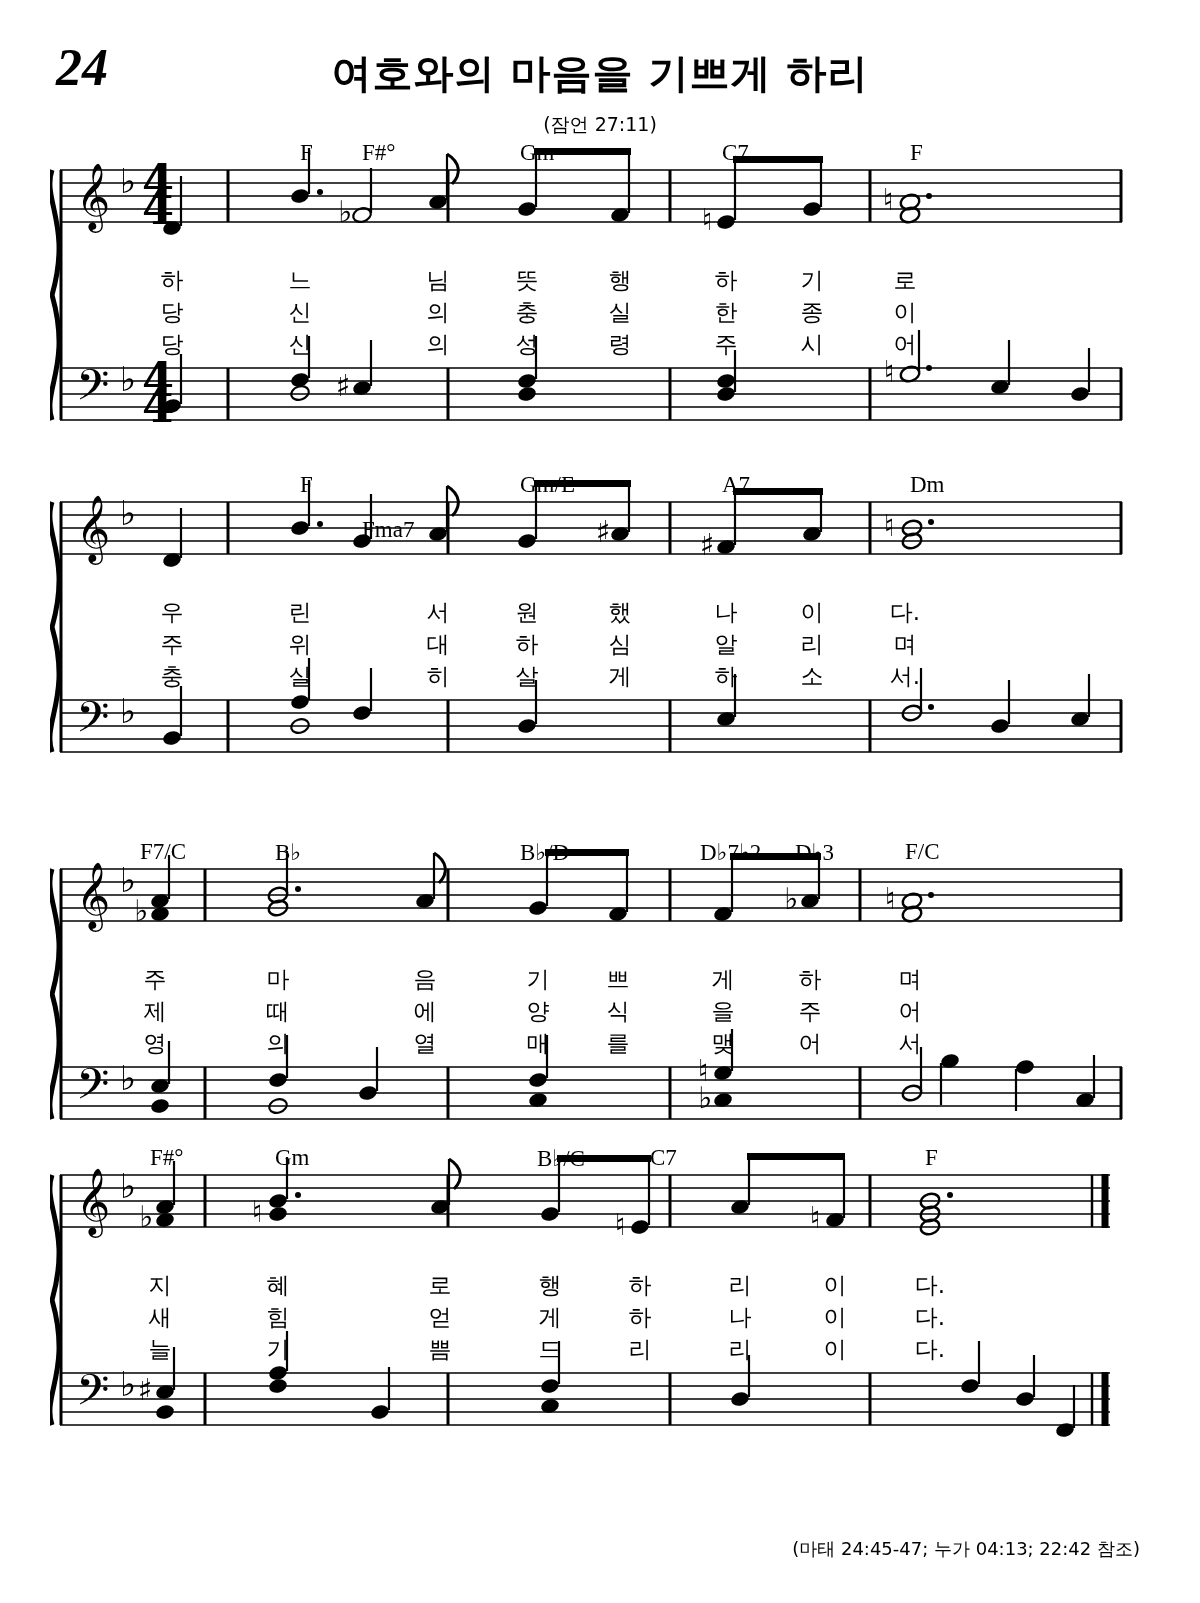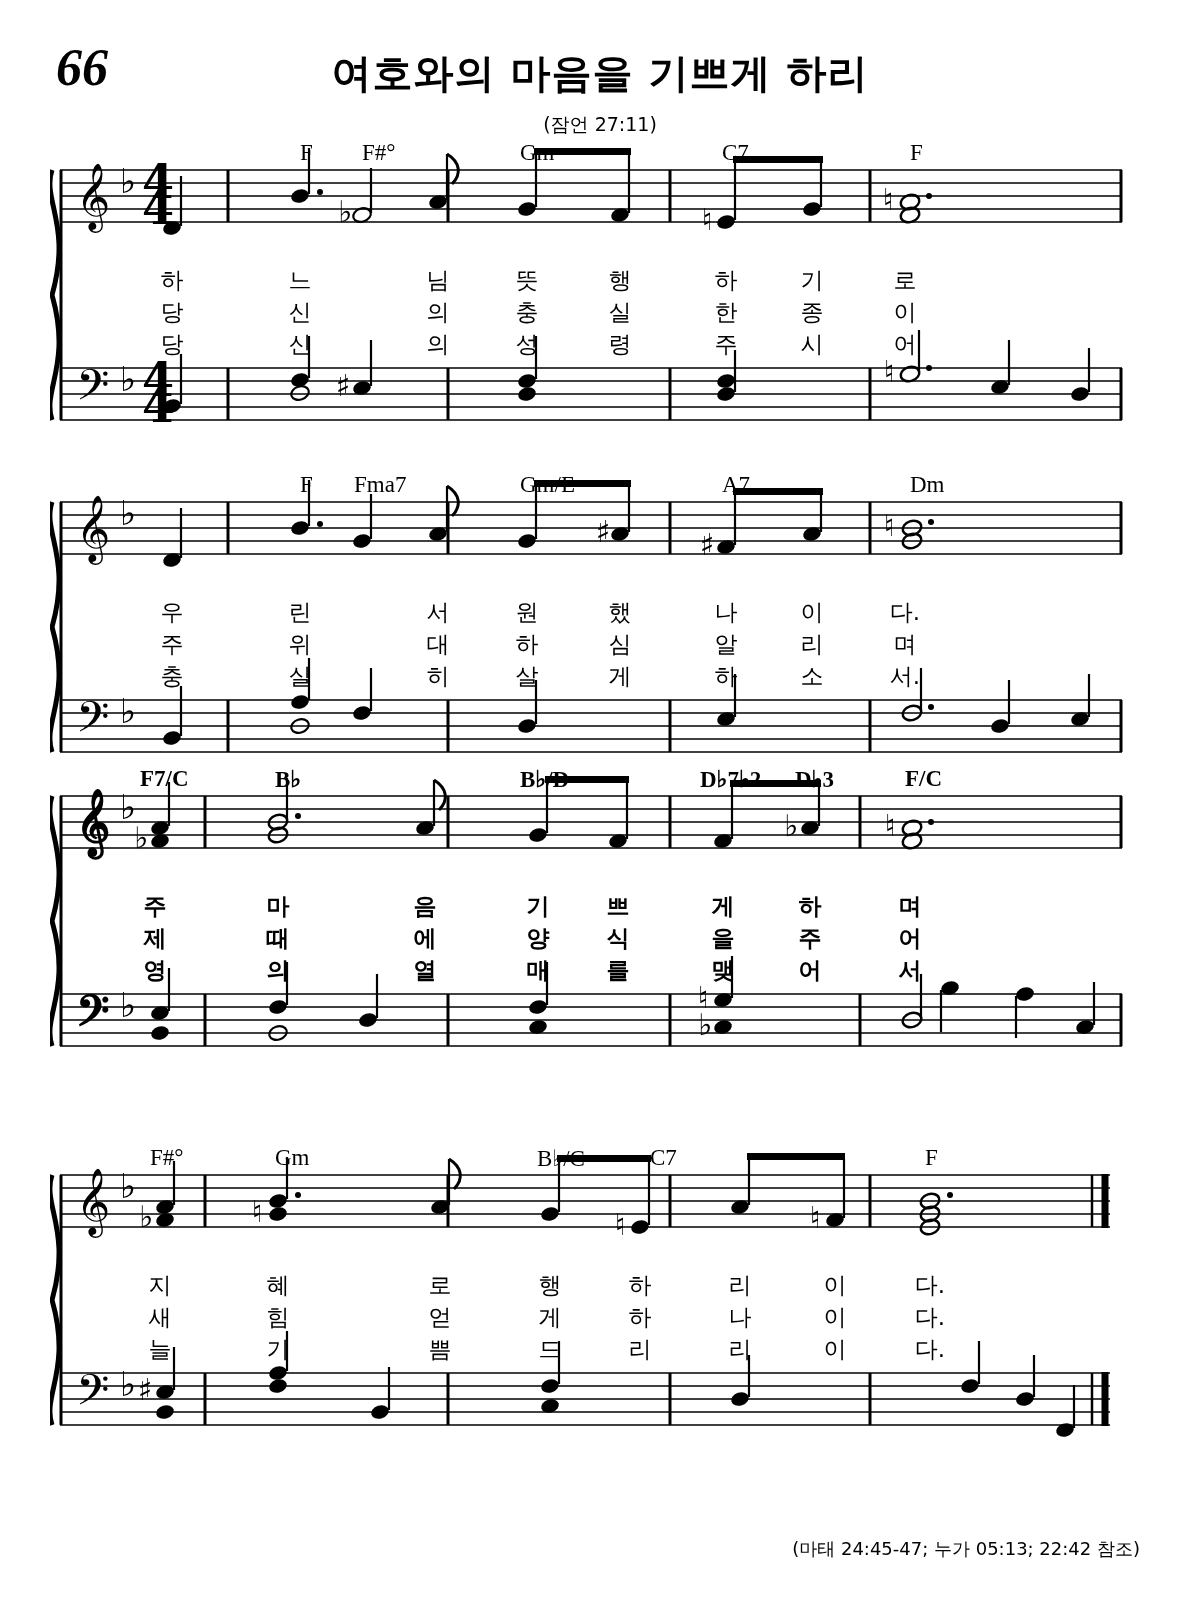--- a/index.html
+++ b/index.html
@@ -90,21 +90,21 @@
     position: absolute;
     transform: translateX(-50%);
     font-family: "DejaVu Sans", sans-serif;
     font-size: 23px;
     white-space: nowrap;
   }
 </style>
 </head>
 <body>
 
-<div class="hymn-number">66</div>
+<div class="hymn-number">24</div>
 <div class="hymn-title">여호와의 마음을 기쁘게 하리</div>
 <div class="hymn-ref">(잠언 27:11)</div>
 
 <div class="system" style="top:140px;">
   <div class="chords">
     <span class="chord" style="left:250px;">F</span>
     <span class="chord" style="left:312px;">F#°</span>
     <span class="chord" style="left:470px;">Gm</span>
     <span class="chord" style="left:672px;">C7</span>
     <span class="chord" style="left:860px;">F</span>
@@ -234,21 +234,21 @@
       <span class="syl" style="left:676px">주</span>
       <span class="syl" style="left:762px">시</span>
       <span class="syl" style="left:855px">어</span>
     </div>
   </div>
 </div>
 
 <div class="system" style="top:472px;">
   <div class="chords">
     <span class="chord" style="left:250px;">F</span>
-    <span class="chord" style="left:304px;">Fma7</span>
+    <span class="chord" style="left:312px;margin-top:45px;">Fma7</span>
     <span class="chord" style="left:470px;">Gm/E</span>
     <span class="chord" style="left:672px;">A7</span>
     <span class="chord" style="left:860px;text-align:right;">Dm</span>
   </div>
 
   <svg width="1090" height="300" viewBox="0 0 1090 300">
     <g stroke="#000" stroke-width="1.6">
       <line x1="10" y1="30" x2="1072" y2="30"></line>
       <line x1="10" y1="43" x2="1072" y2="43"></line>
       <line x1="10" y1="56" x2="1072" y2="56"></line>
@@ -360,21 +360,21 @@
       <span class="syl" style="left:388px">히</span>
       <span class="syl" style="left:477px">살</span>
       <span class="syl" style="left:570px">게</span>
       <span class="syl" style="left:676px">하</span>
       <span class="syl" style="left:762px">소</span>
       <span class="syl" style="left:855px">서.</span>
     </div>
   </div>
 </div>
 
-<div class="system" style="top:766px;font-weight:bold;">
+<div class="system" style="top:839px;">
   <div class="chords">
     <span class="chord" style="left:90px;">F7/C</span>
     <span class="chord" style="left:225px;">B♭</span>
     <span class="chord" style="left:470px;">B♭/D</span>
     <span class="chord" style="left:650px;">D♭7♭2</span>
     <span class="chord" style="left:745px;">D♭3</span>
     <span class="chord" style="left:855px;">F/C</span>
   </div>
 
   <svg width="1090" height="300" viewBox="0 0 1090 300">
@@ -631,13 +631,13 @@
       <span class="syl" style="left:390px">쁨</span>
       <span class="syl" style="left:500px">드</span>
       <span class="syl" style="left:590px">리</span>
       <span class="syl" style="left:690px">리</span>
       <span class="syl" style="left:785px">이</span>
       <span class="syl" style="left:880px">다.</span>
     </div>
   </div>
 </div>
 
-<div class="footer-ref">(마태 24:45-47; 누가 05:13; 22:42 참조)</div>
+<div class="footer-ref">(마태 24:45-47; 누가 04:13; 22:42 참조)</div>
 
 </body></html>

